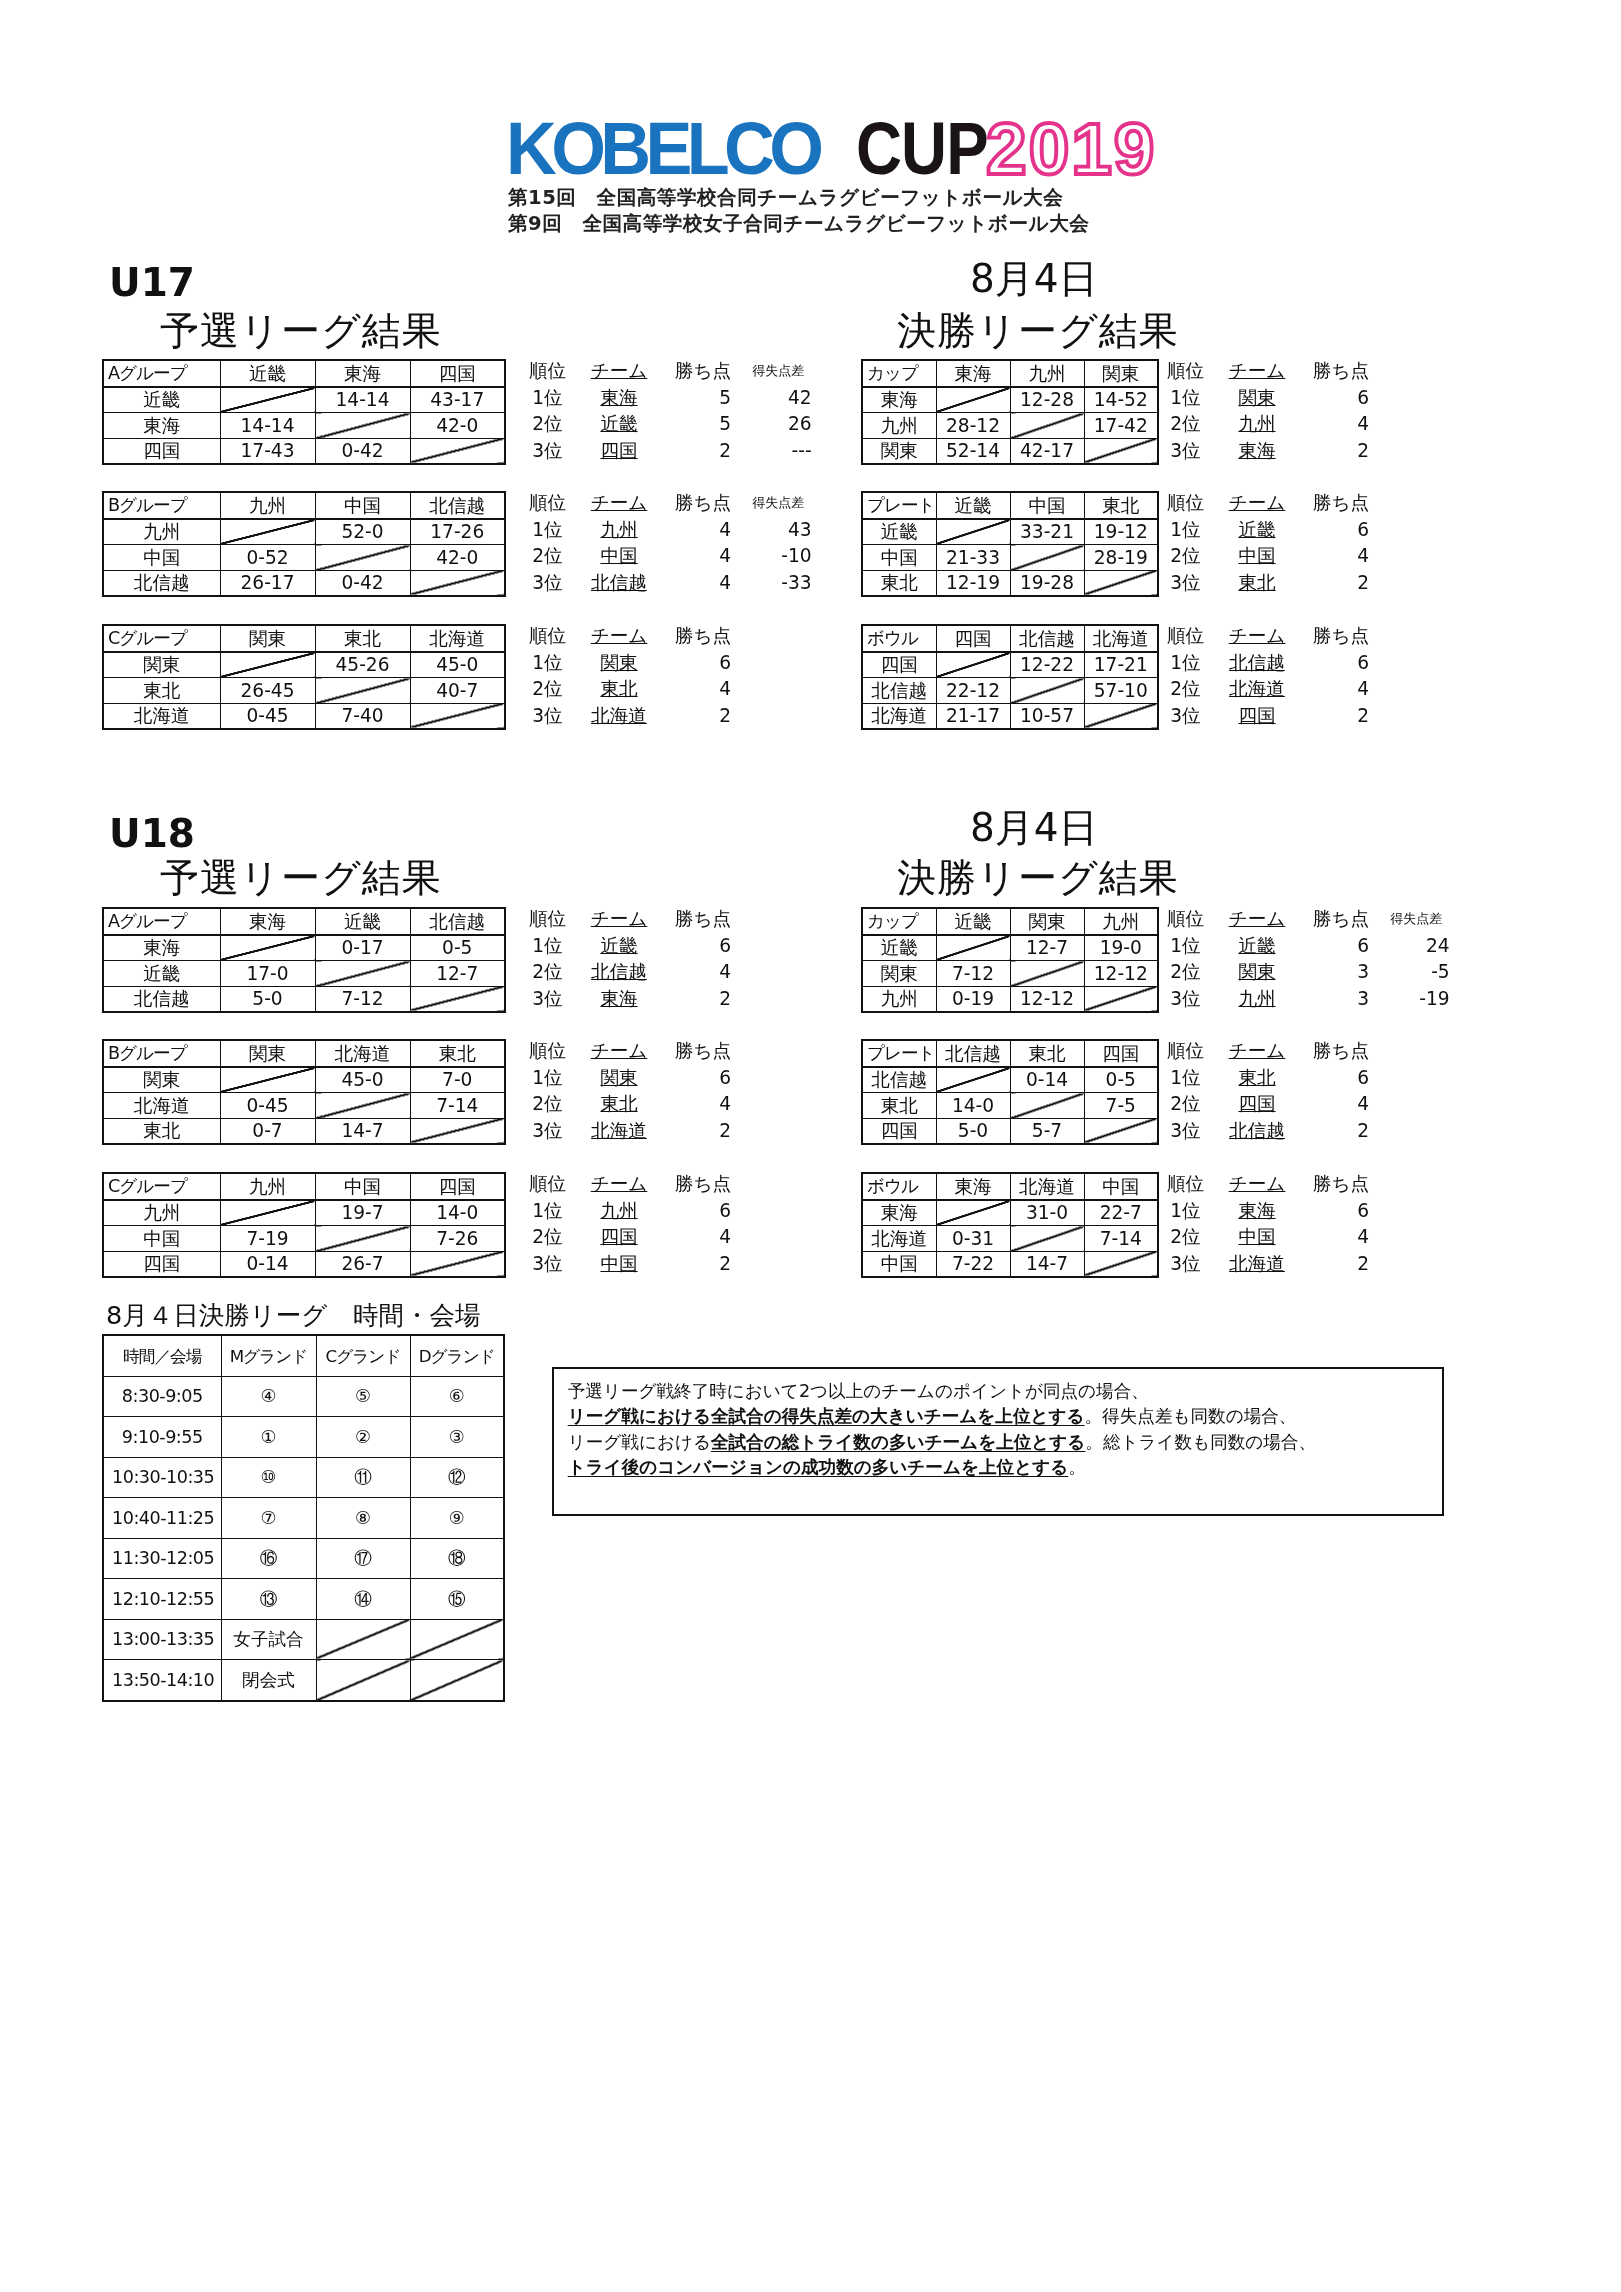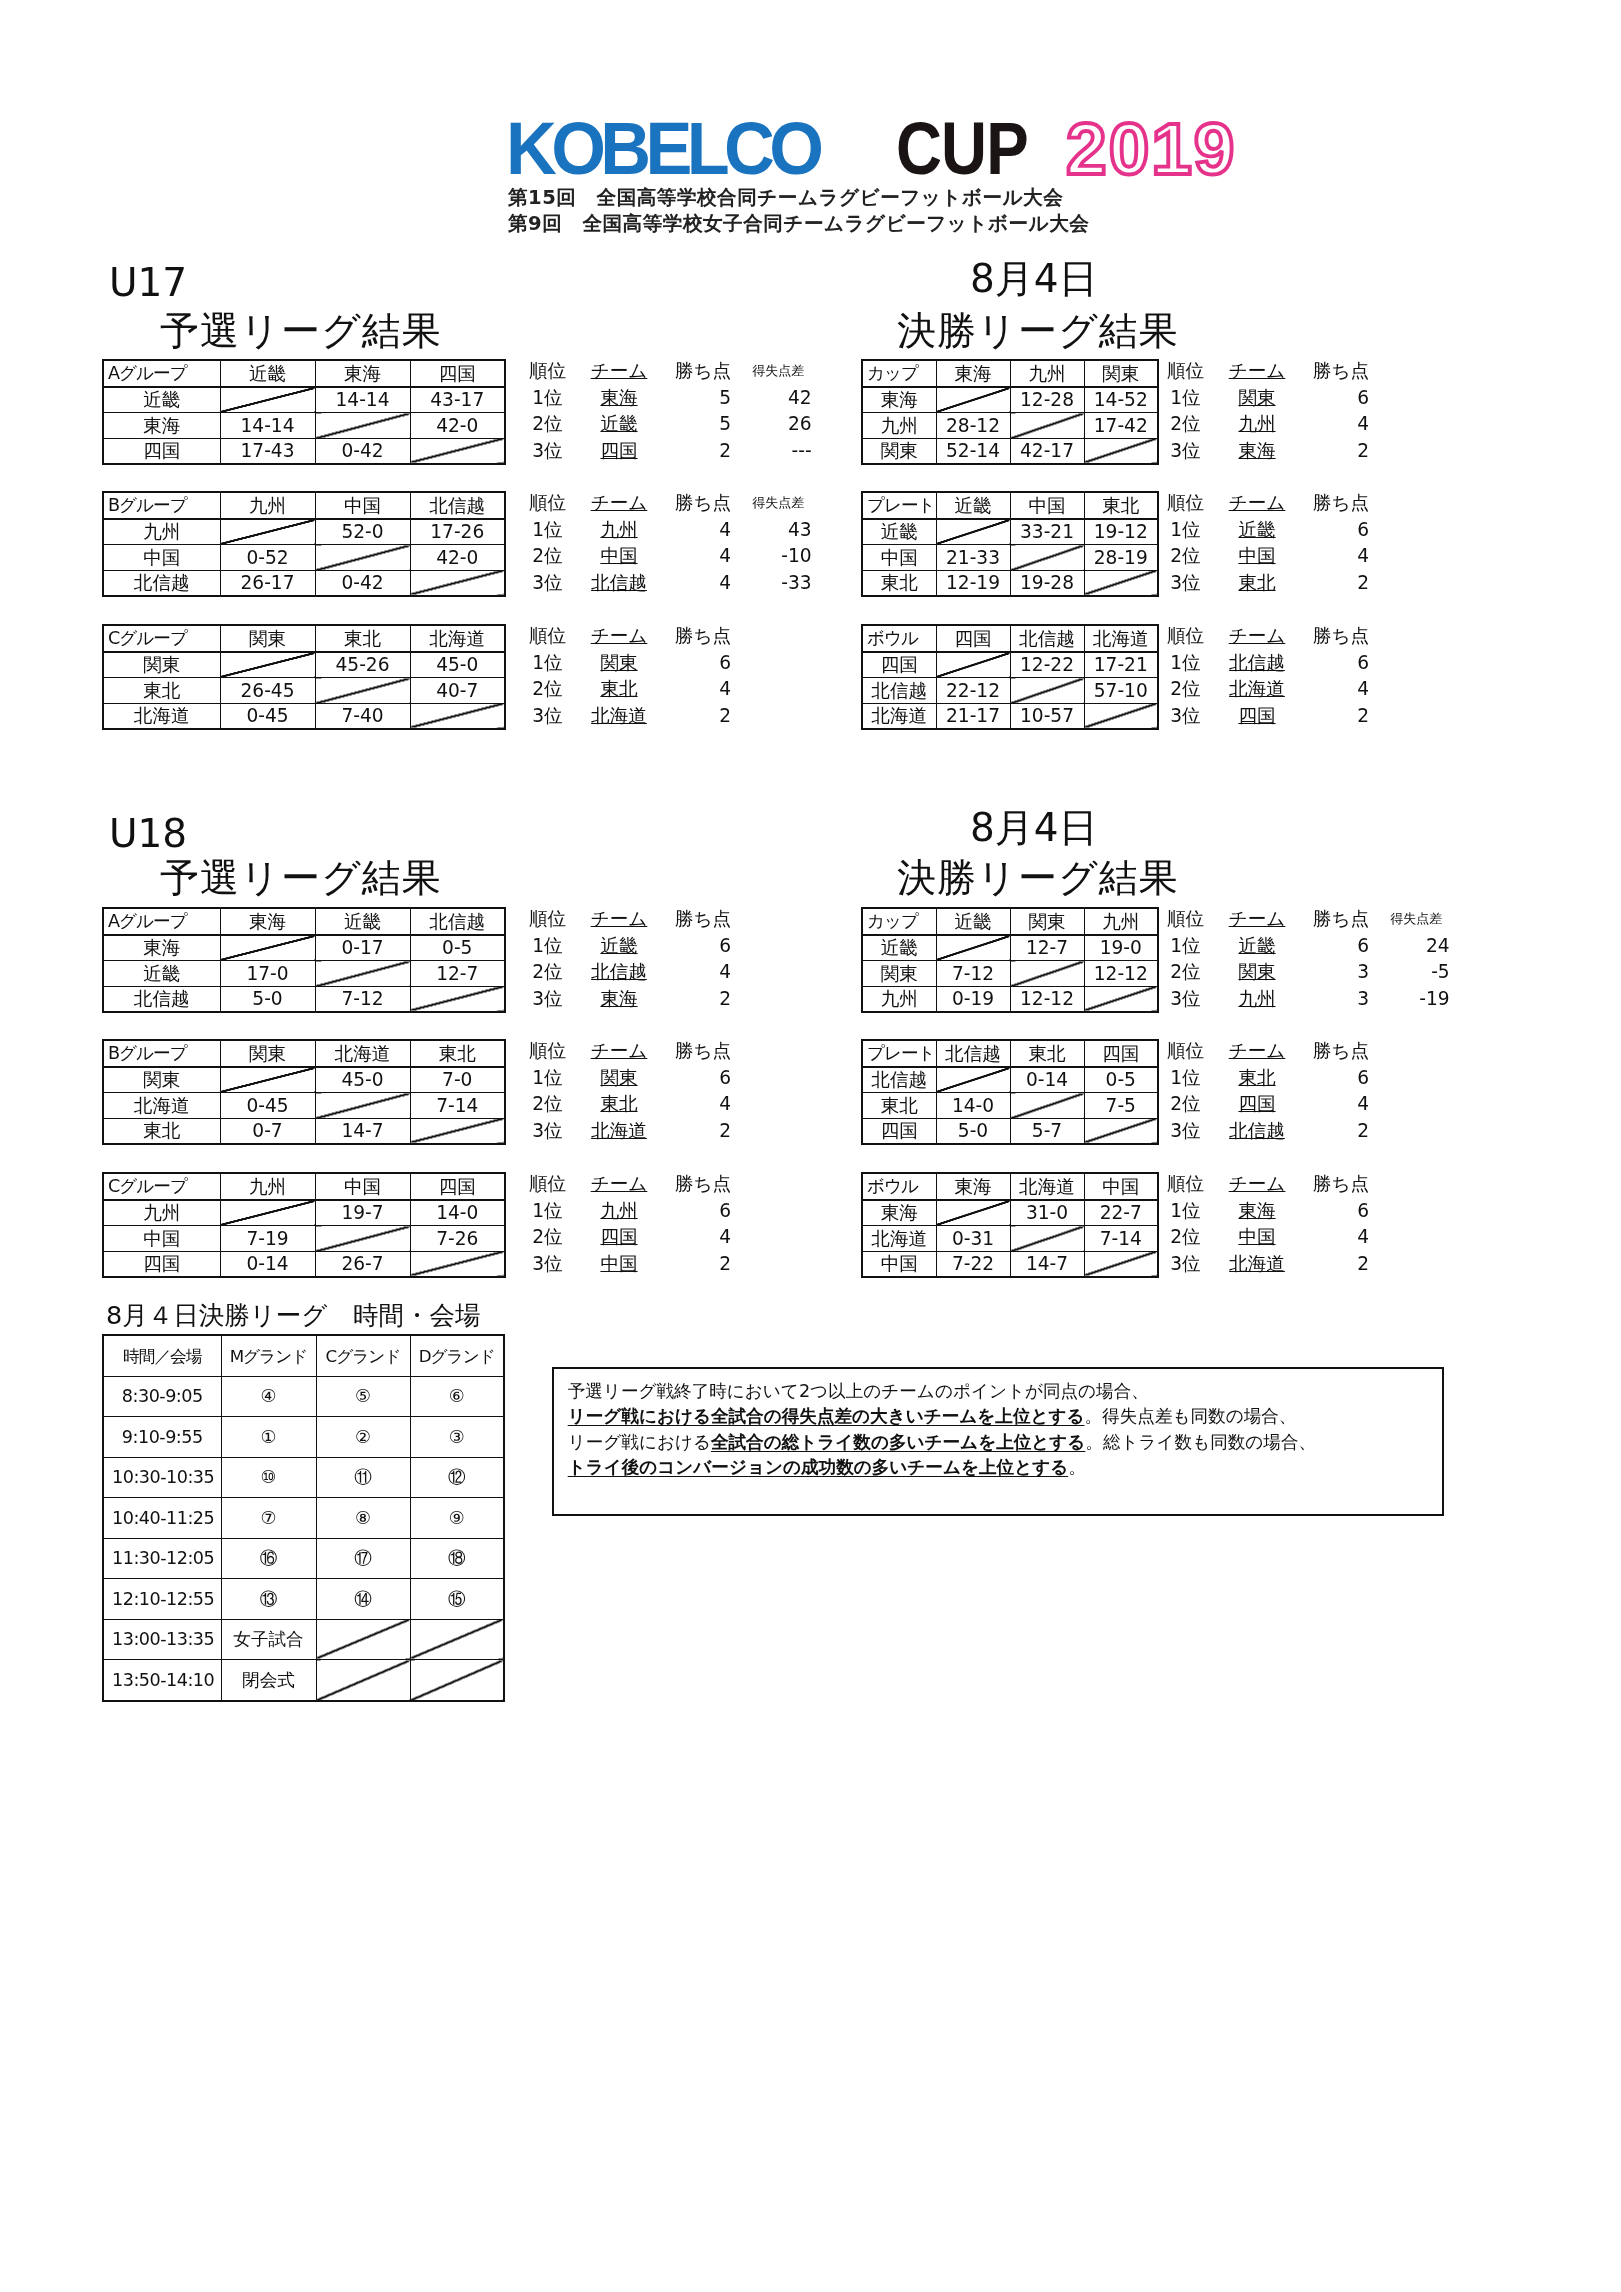--- a/index.html
+++ b/index.html
@@ -1,31 +1,31 @@
 <!DOCTYPE html>
 <html><head>
 <meta charset="utf-8">
 <style>
   html, body { margin:0; padding:0; background:#ffffff; }
   body { width:1621px; height:2293px; position:relative; overflow:hidden;
          font-family:"DejaVu Sans", "Liberation Sans", sans-serif; color:#111; }
   .abs { position:absolute; }
 
   
-  .logo { left:506px; top:116px; height:65px; display:flex; align-items:flex-end; white-space:nowrap;gap:40px; }
+  .logo { left:506px; top:116px; height:65px; display:flex; align-items:flex-end; white-space:nowrap; }
   .logo .kobelco { font-family:"Liberation Sans", sans-serif; font-weight:bold; font-size:74px;
                    color:#1a73be; letter-spacing:-5.9px; line-height:65px; transform:scaleX(0.95); transform-origin:left bottom; }
   .logo .cup { font-family:"Liberation Sans", sans-serif; font-weight:bold; font-size:74px; color:#1a1414;
                line-height:65px; margin-left:21.6px; letter-spacing:-1px; transform:scaleX(0.86); transform-origin:left bottom; }
   .logo .year { font-family:"Liberation Sans", sans-serif; font-weight:bold; font-size:73px; line-height:65px;
                 color:#ffffff; -webkit-text-stroke:3.9px #e5338c; margin-left:-23.5px; letter-spacing:2px; }
   .subtitle { left:508px; font-size:19.6px; font-weight:bold; color:#222; white-space:nowrap; letter-spacing:0.5px; }
 
   
-  .age-label { font-size:39px; line-height:43px; font-family:"DejaVu Sans", sans-serif; }
+  .age-label { font-size:39px; line-height:43px; font-family:"DejaVu Sans", sans-serif;font-weight:bold; }
   .date-label { font-size:39px; line-height:43px; }
   .section-heading { font-size:39px; line-height:45px; letter-spacing:1px; }
 
   
   .grid { border:2.9px solid #111; border-collapse:collapse; table-layout:fixed; }
   .grid td { border:1.5px solid #111; height:24.5px; padding:0; text-align:center;
              font-size:18.6px; line-height:23.5px; white-space:nowrap; overflow:hidden; font-family:"DejaVu Sans", sans-serif; }
   .grid tr.head td { border-bottom:2.5px solid #111; }
   .grid td.diag { background:
       linear-gradient(to bottom right, transparent calc(50% - 1.2px), #111 calc(50% - 1px), #111 calc(50% + 1px), transparent calc(50% + 1.2px)); }

